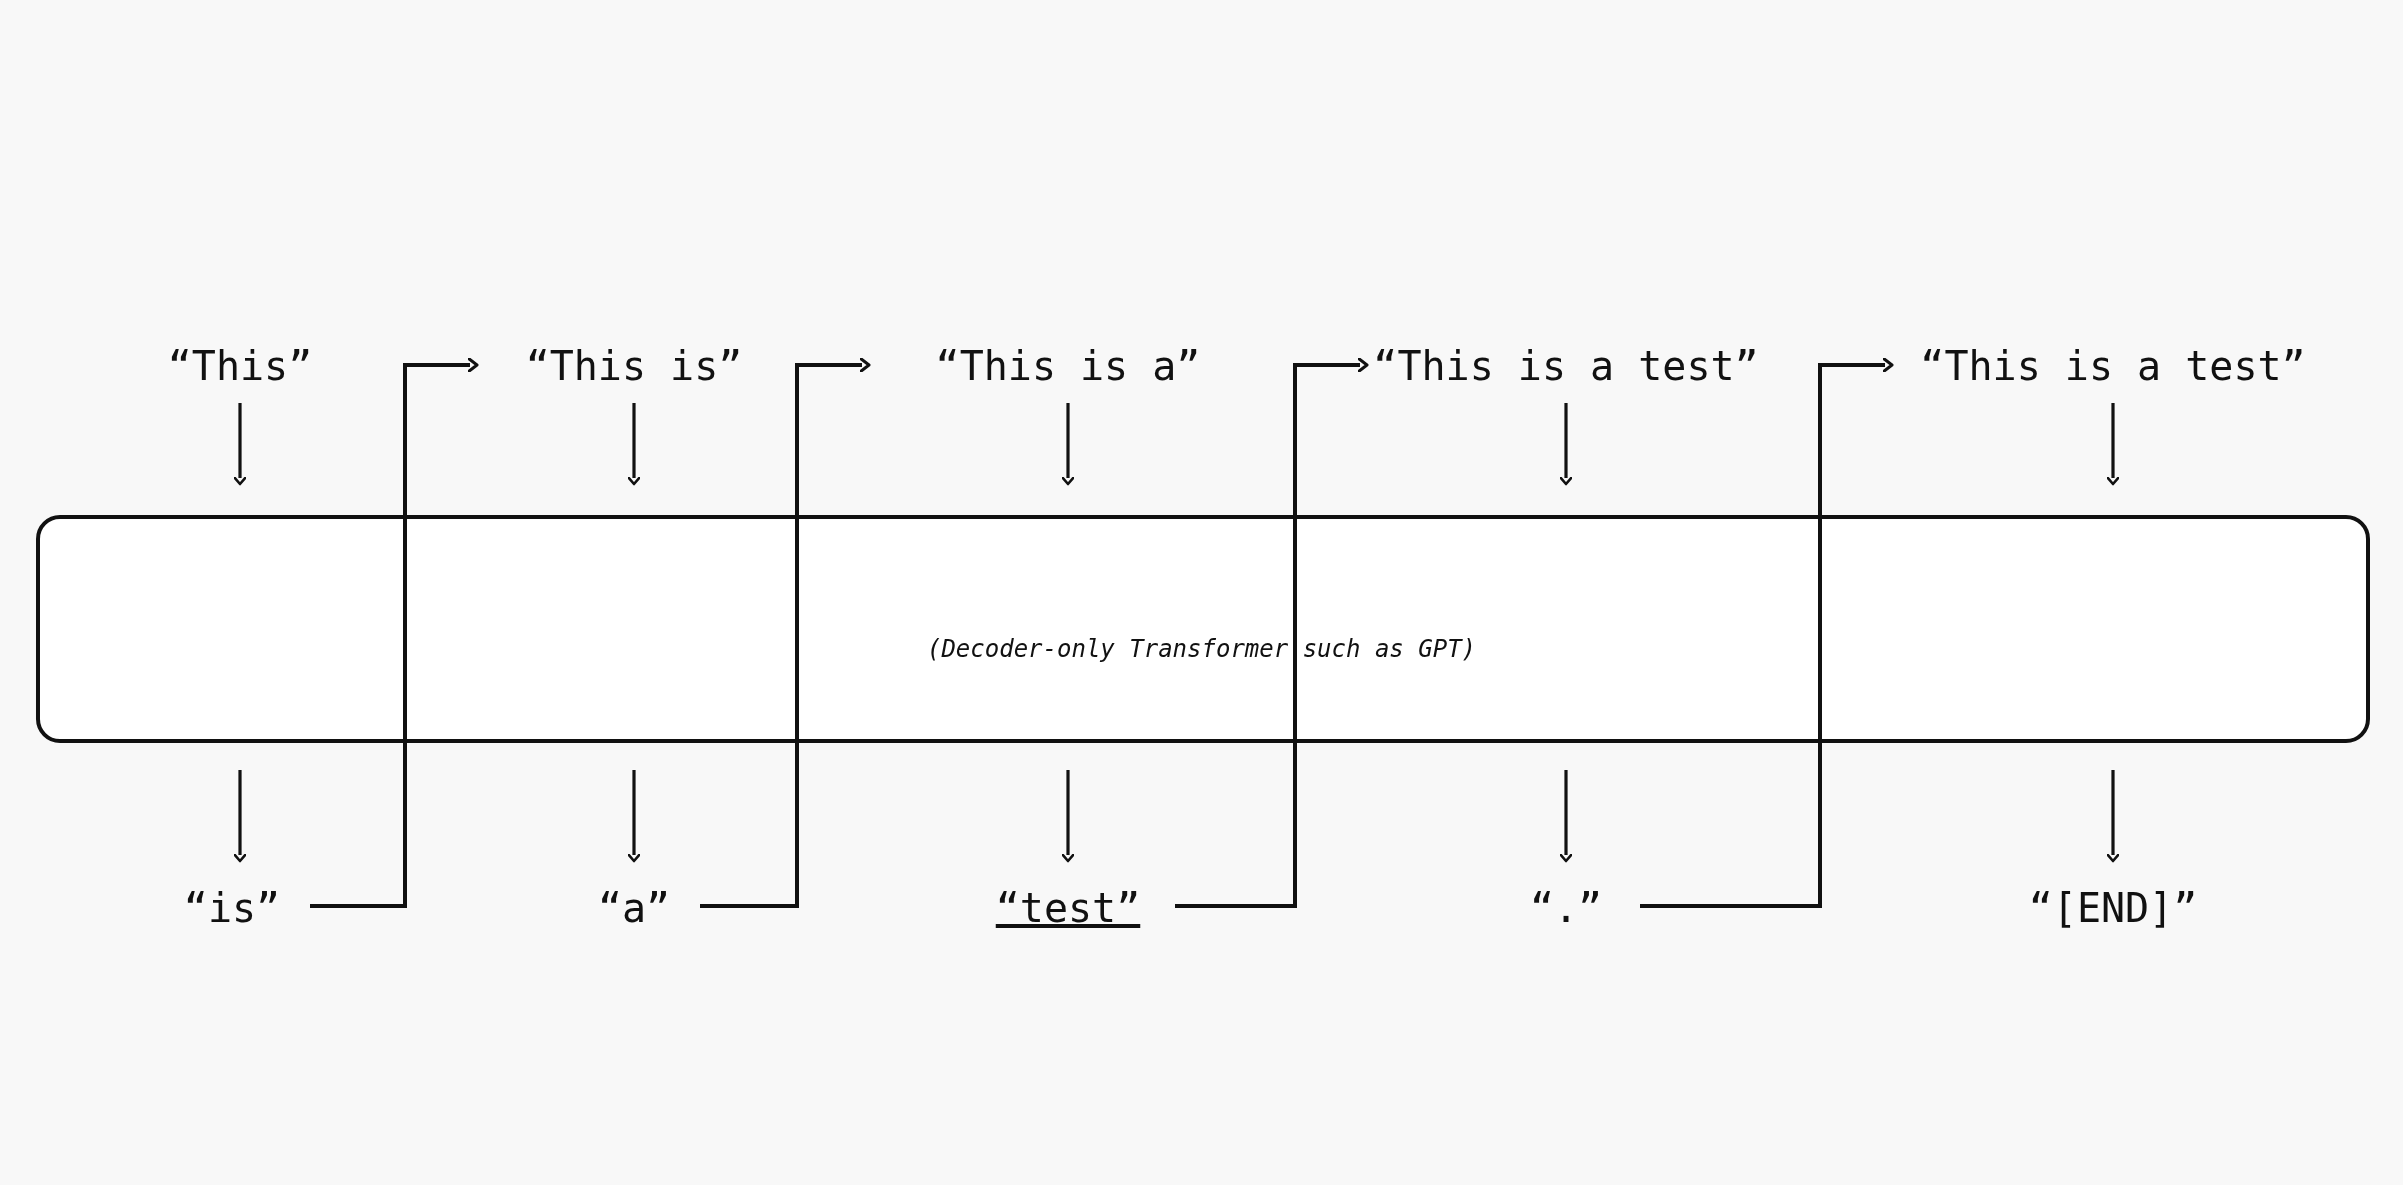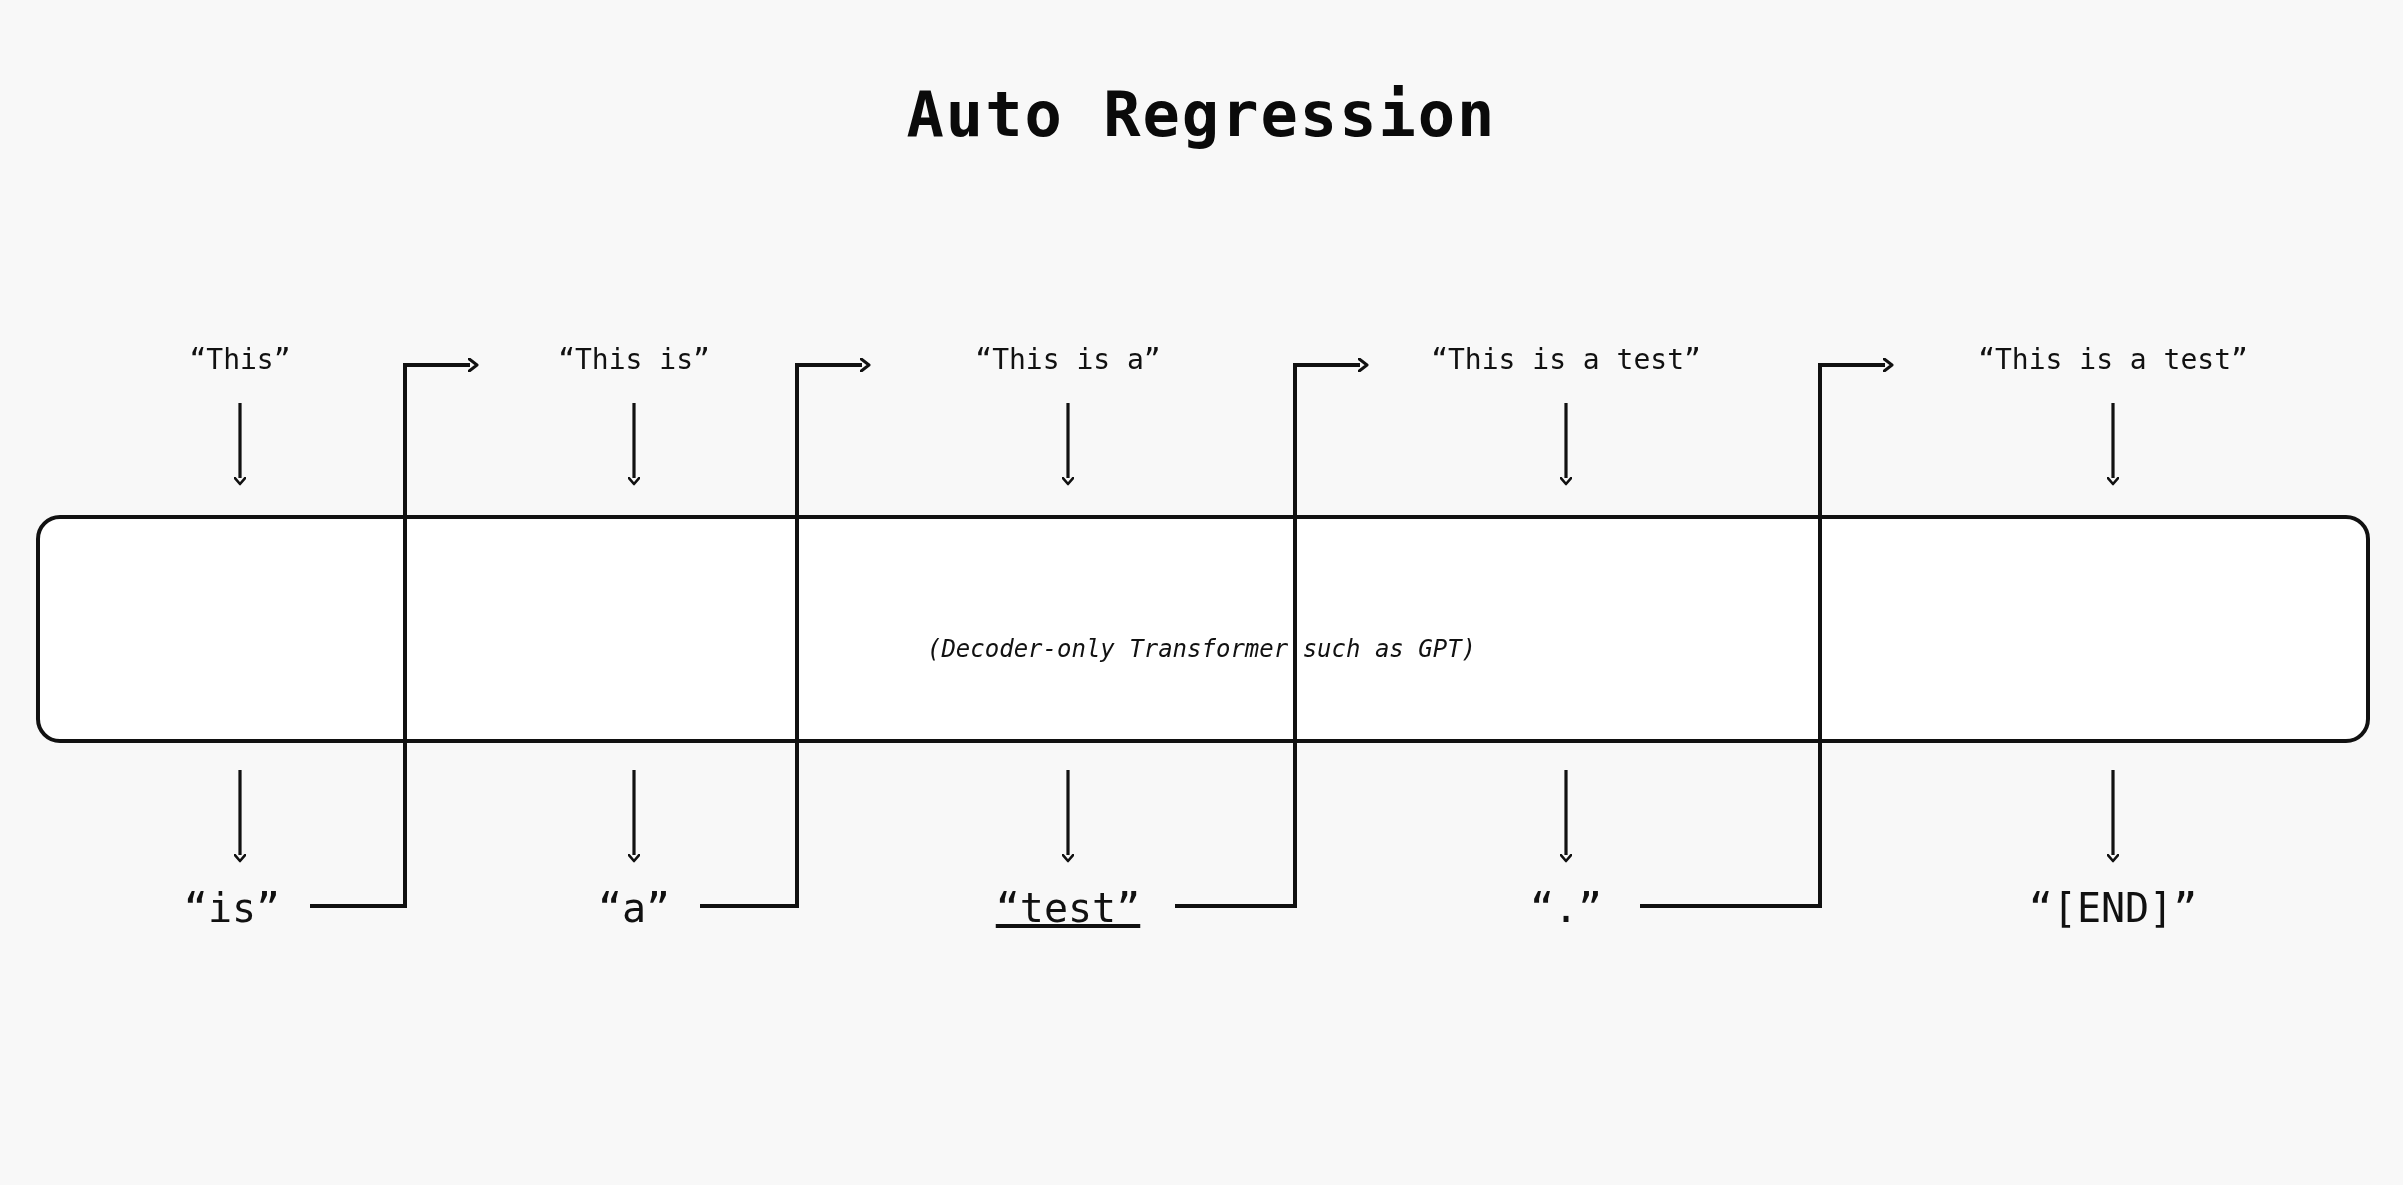--- a/index.html
+++ b/index.html
@@ -33,21 +33,21 @@
     font-family: "DejaVu Sans Mono", "Liberation Mono", monospace;
     font-size: 62px;
     font-weight: bold;
     letter-spacing: 2px;
     color: #0a0a0a;
   }
   .step-label {
     position: absolute;
     text-align: center;
     font-family: "DejaVu Sans Mono", "Liberation Mono", monospace;
-    font-size: 28px;
+    font-size: 40px;
     font-weight: 400;
     color: #111111;
     white-space: nowrap;
     transform: translateX(-50%);
   }
   .out-label {
     position: absolute;
     text-align: center;
     font-family: "DejaVu Sans Mono", "Liberation Mono", monospace;
     font-size: 40px;
@@ -78,21 +78,20 @@
     font-size: 24px;
     font-style: italic;
     color: #111111;
   }
 </style>
 </head>
 <body>
 
 <div id="canvas">
 
-  <div class="title">Auto Regression</div>
 
   <svg id="diagram-svg" viewBox="0 0 2403 1185" xmlns="http://www.w3.org/2000/svg">
     <defs>
       <marker id="arrowhead-down" markerWidth="12" markerHeight="12" refX="1" refY="6" orient="auto" markerUnits="userSpaceOnUse">
         <path d="M 0 0 L 7 6 L 0 12" fill="none" stroke="#111111" stroke-width="2.6" stroke-linecap="round" stroke-linejoin="round"></path>
       </marker>
       <marker id="arrowhead-right" markerWidth="14" markerHeight="14" refX="2" refY="7" orient="auto" markerUnits="userSpaceOnUse">
         <path d="M 0 0 L 9 7 L 0 14" fill="none" stroke="#111111" stroke-width="3" stroke-linecap="round" stroke-linejoin="round"></path>
       </marker>
     </defs>

